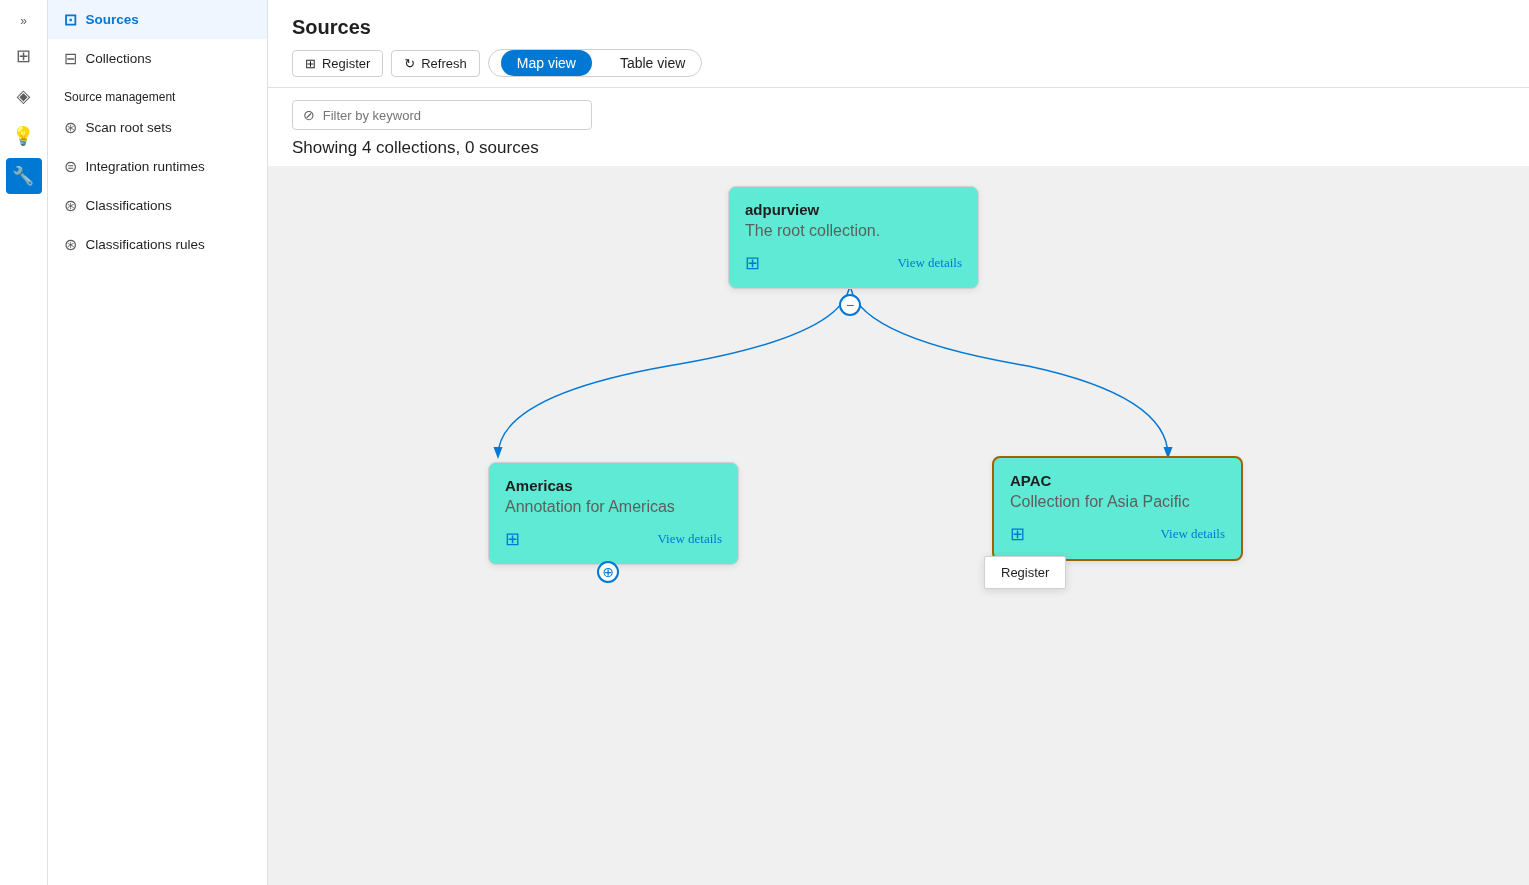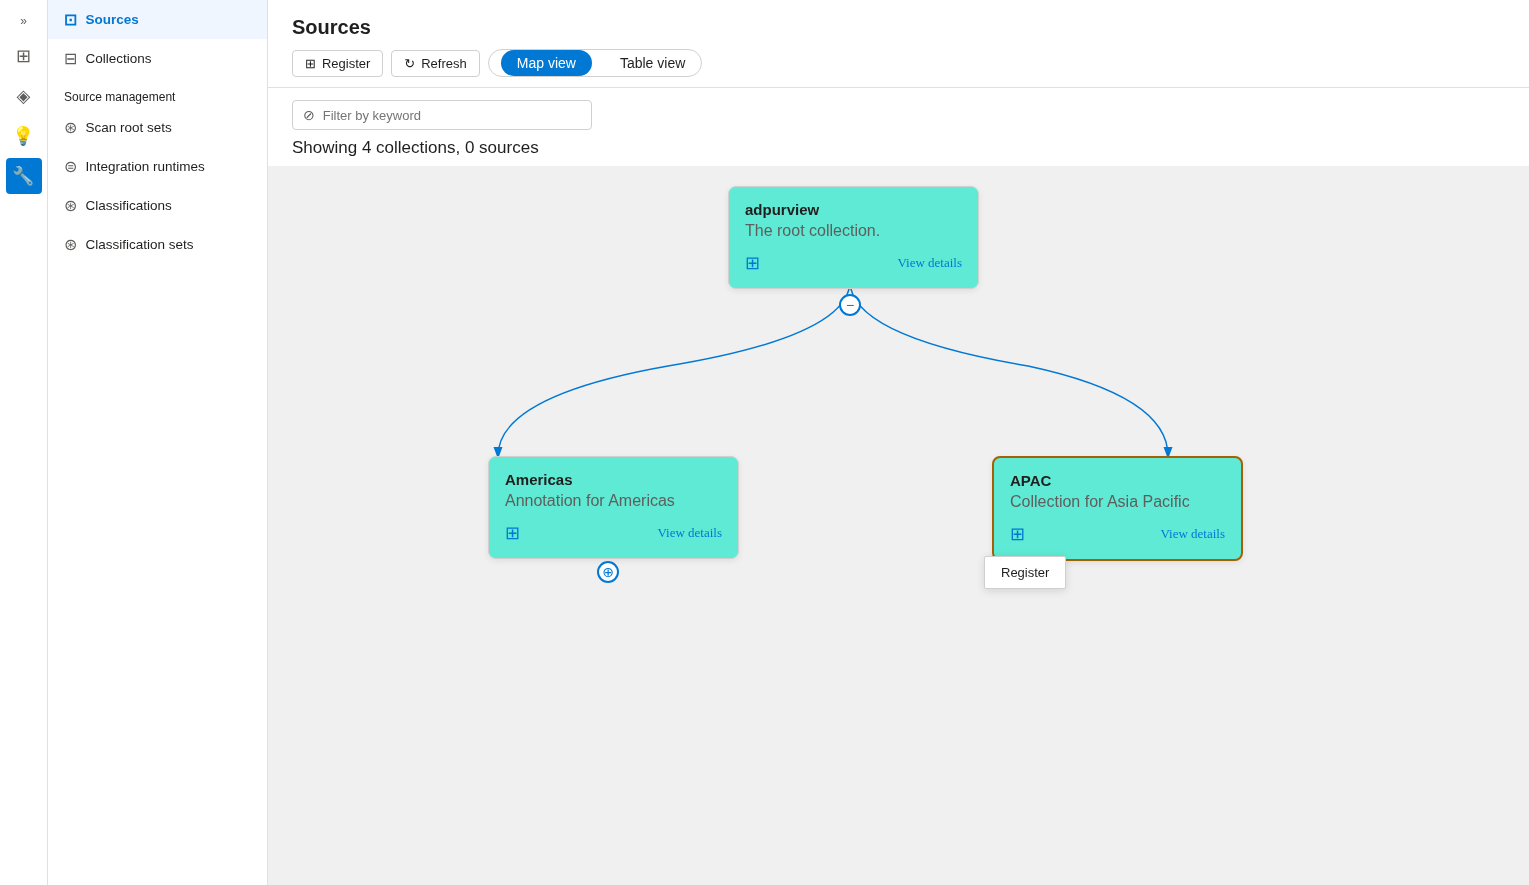--- a/index.html
+++ b/index.html
@@ -278,21 +278,21 @@
   <div class="sidebar-nav-item">
     <span class="sidebar-icon">⊜</span>
     <span>Integration runtimes</span>
   </div>
   <div class="sidebar-nav-item">
     <span class="sidebar-icon">⊛</span>
     <span>Classifications</span>
   </div>
   <div class="sidebar-nav-item">
     <span class="sidebar-icon">⊛</span>
-    <span>Classification sets</span>
+    <span>Classifications rules</span>
   </div>
 </div>
 
 <div class="main">
 
   <div class="main-header">
     <div class="main-title">Sources</div>
     <div class="toolbar">
       <button class="toolbar-btn">
         <span>⊞</span>
@@ -335,21 +335,21 @@
       <div class="card-title">adpurview</div>
       <div class="card-subtitle">The root collection.</div>
       <div class="card-footer">
         <span class="grid-icon">⊞</span>
         <a class="card-link">View details</a>
       </div>
     </div>
 
     <div class="collapse-btn" style="left: 571px; top: 128px;">−</div>
 
-    <div class="collection-card" style="left: 220px; top: 290px;">
+    <div class="collection-card" style="left: 220px; top: 296px;">
       <div class="card-title">Americas</div>
       <div class="card-subtitle">Annotation for Americas</div>
       <div class="card-footer">
         <span class="grid-icon">⊞</span>
         <a class="card-link">View details</a>
       </div>
     </div>
 
     <div class="expand-btn" style="left: 329px; top: 395px;">⊕</div>
 

